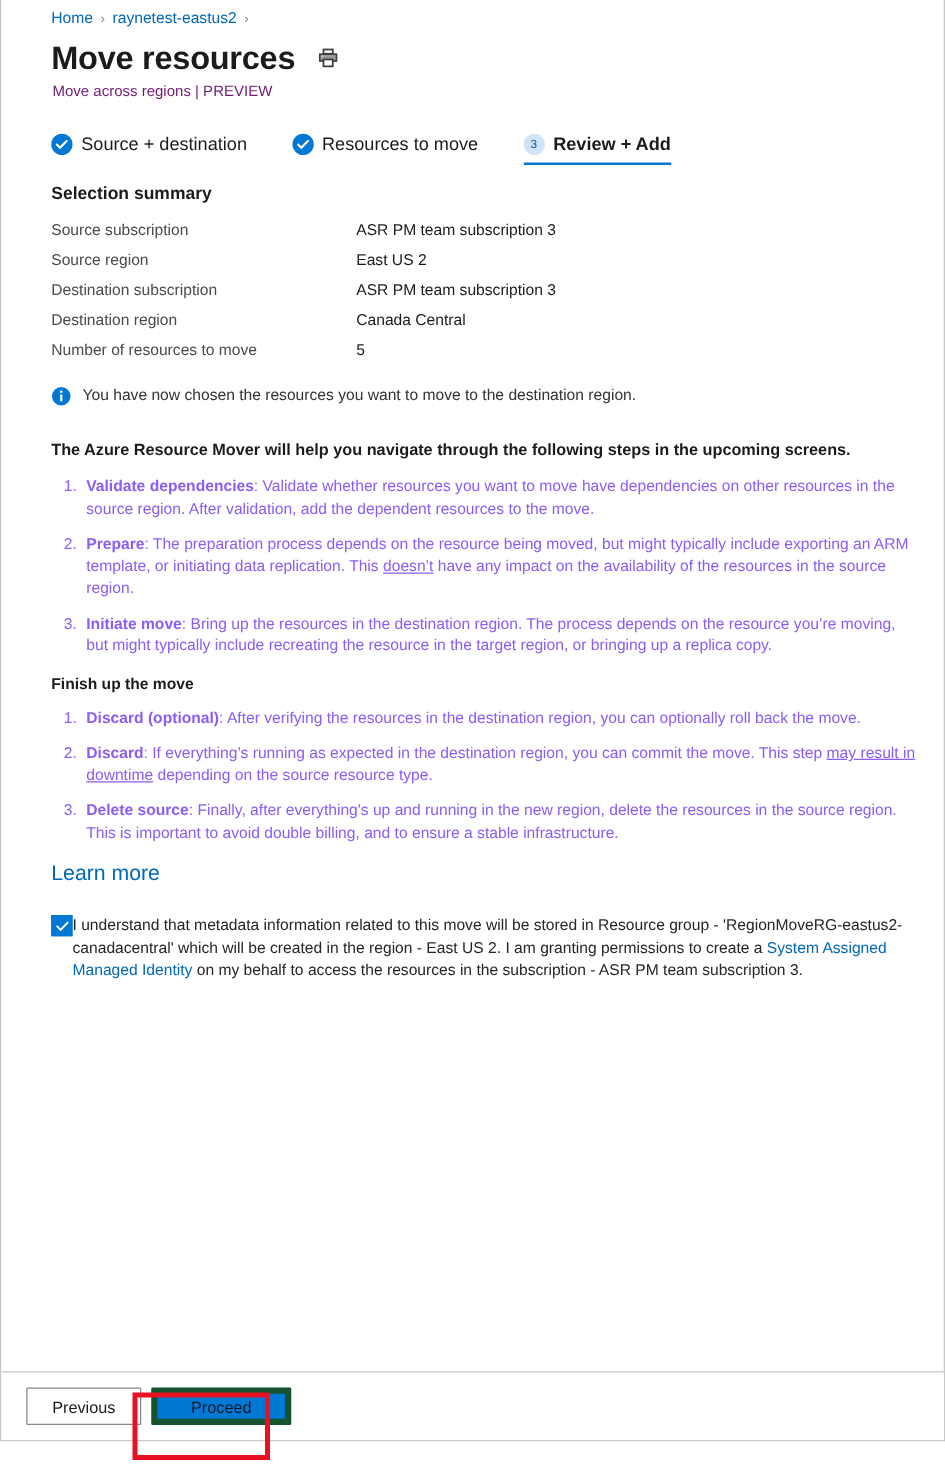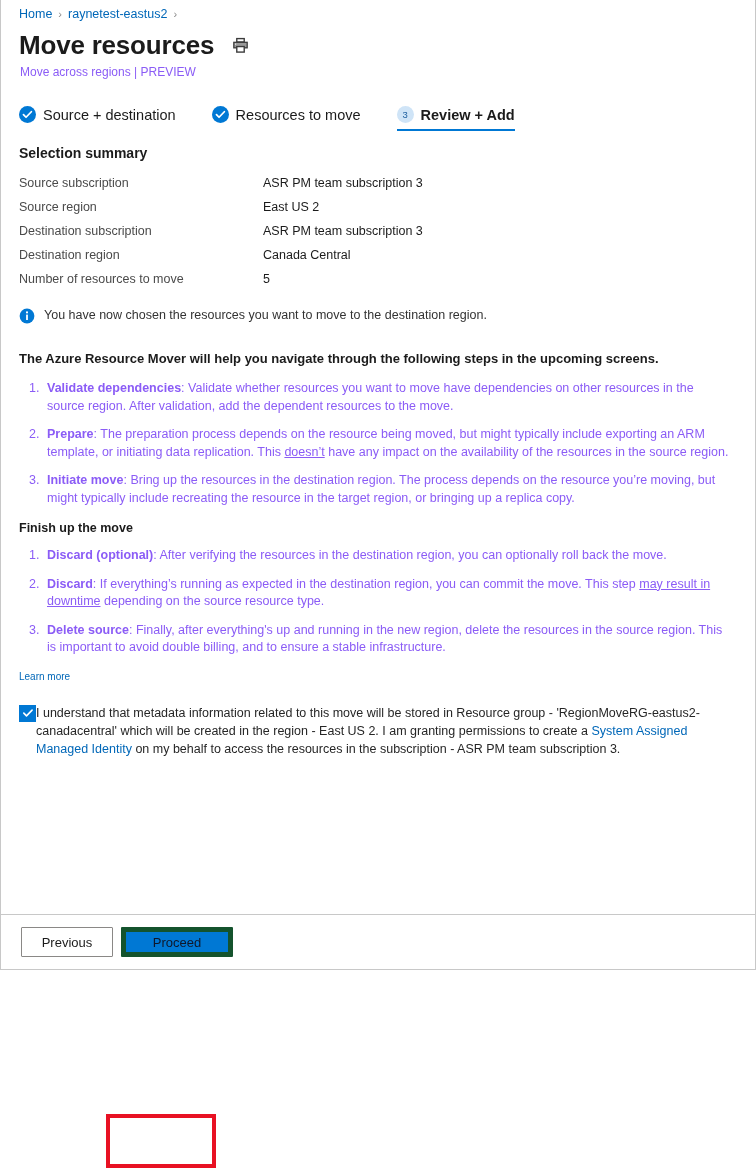--- a/index.html
+++ b/index.html
@@ -9,25 +9,26 @@
     height: 1171px;
     background: #ffffff;
     font-family: "Liberation Sans", sans-serif;
     color: #1b1b1b;
     overflow: hidden;
     position: relative;
   }
   .page {
     position: relative;
     width: 756px;
-    height: 970px;
+    height: 1153px;
     border-left: 1px solid #c8c8c8;
     border-right: 1px solid #c8c8c8;
     border-bottom: 1px solid #c8c8c8;
     background: #fff;
+    padding-left: 22px;
   }
 
   
   .breadcrumb {
     padding: 5px 0 0 18px;
     font-size: 12.5px;
     line-height: 18px;
     white-space: nowrap;
   }
   .crumb-link {
@@ -56,21 +57,21 @@
   }
   .print-icon {
     margin-left: 18px;
     display: inline-flex;
     align-items: center;
     cursor: pointer;
   }
   .subtitle {
     padding: 3px 0 0 19px;
     font-size: 12px;
-    color: #8b5cf6;
+    color: #701a75;
     line-height: 16px;
   }
 
   
   .tabs {
     display: flex;
     align-items: flex-start;
     padding: 26px 0 0 18px;
     gap: 36px;
   }
@@ -181,21 +182,21 @@
     font-weight: bold;
     color: #1b1b1b;
   }
   .link {
     color: #0067b8;
     text-decoration: none;
     cursor: pointer;
   }
   .learn-more {
     padding: 14px 0 0 18px;
-    font-size: 10px;
+    font-size: 17px;
   }
 
   
   .consent {
     display: flex;
     align-items: flex-start;
     gap: 0;
     padding: 22px 22px 0 18px;
   }
   .checkbox {

